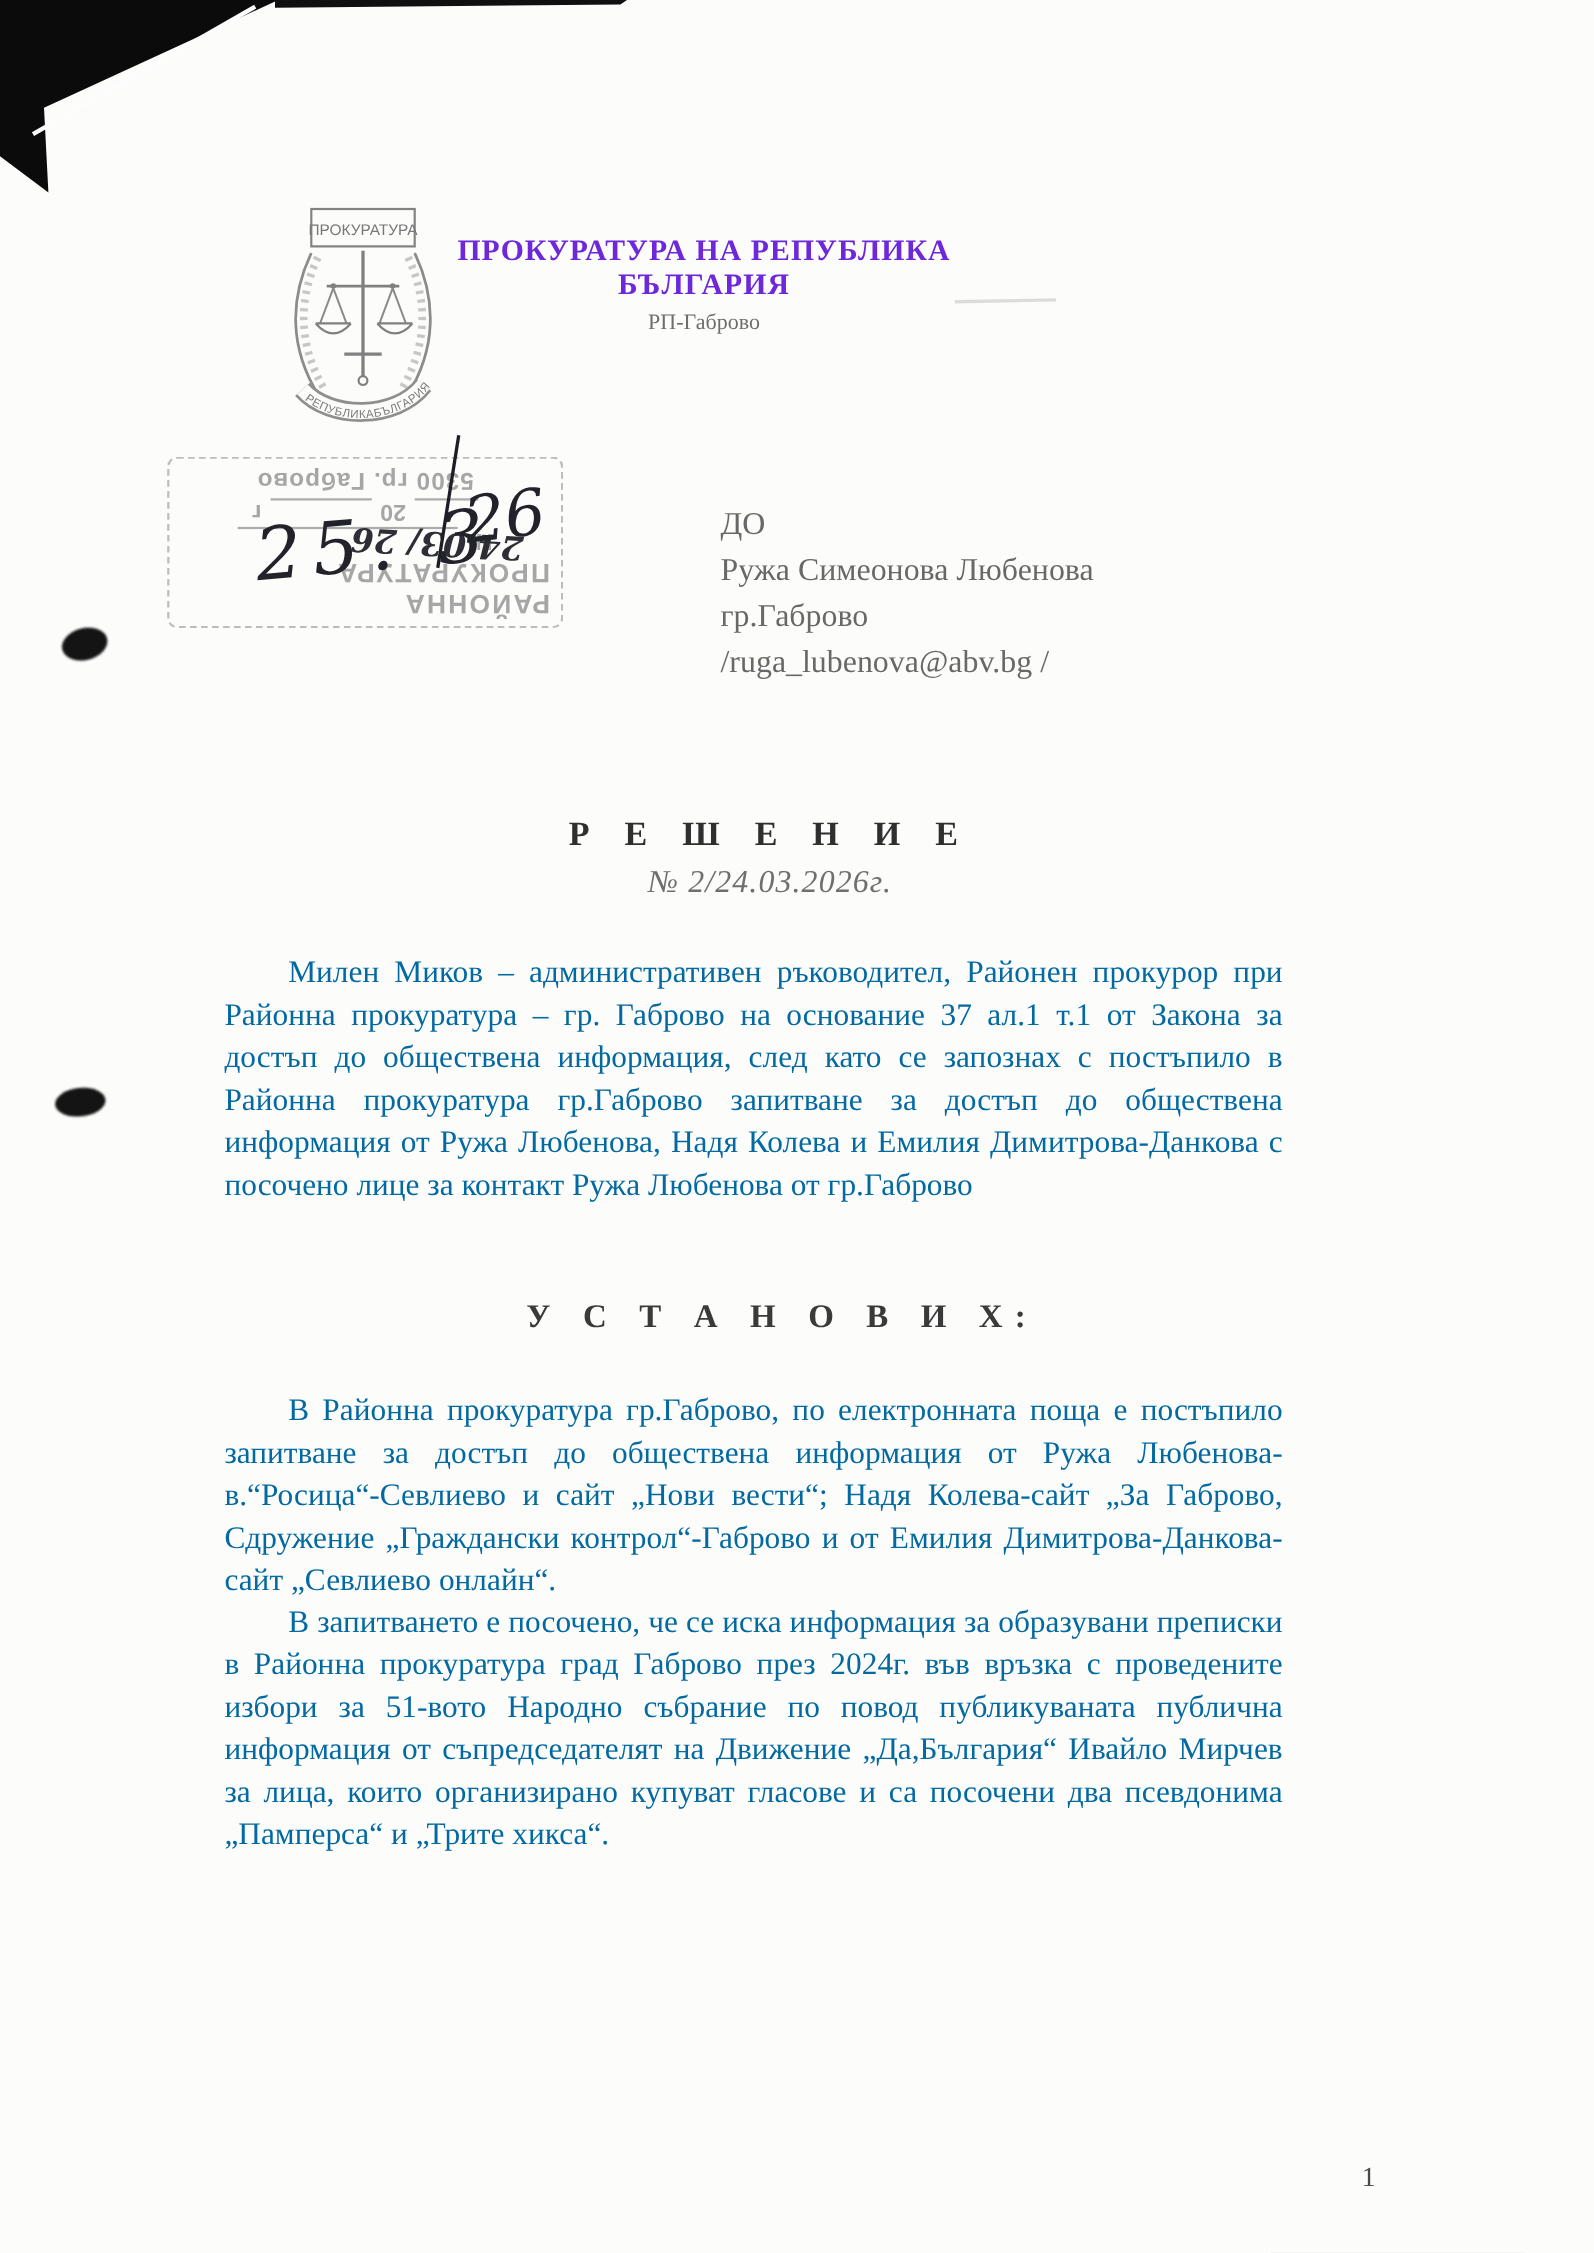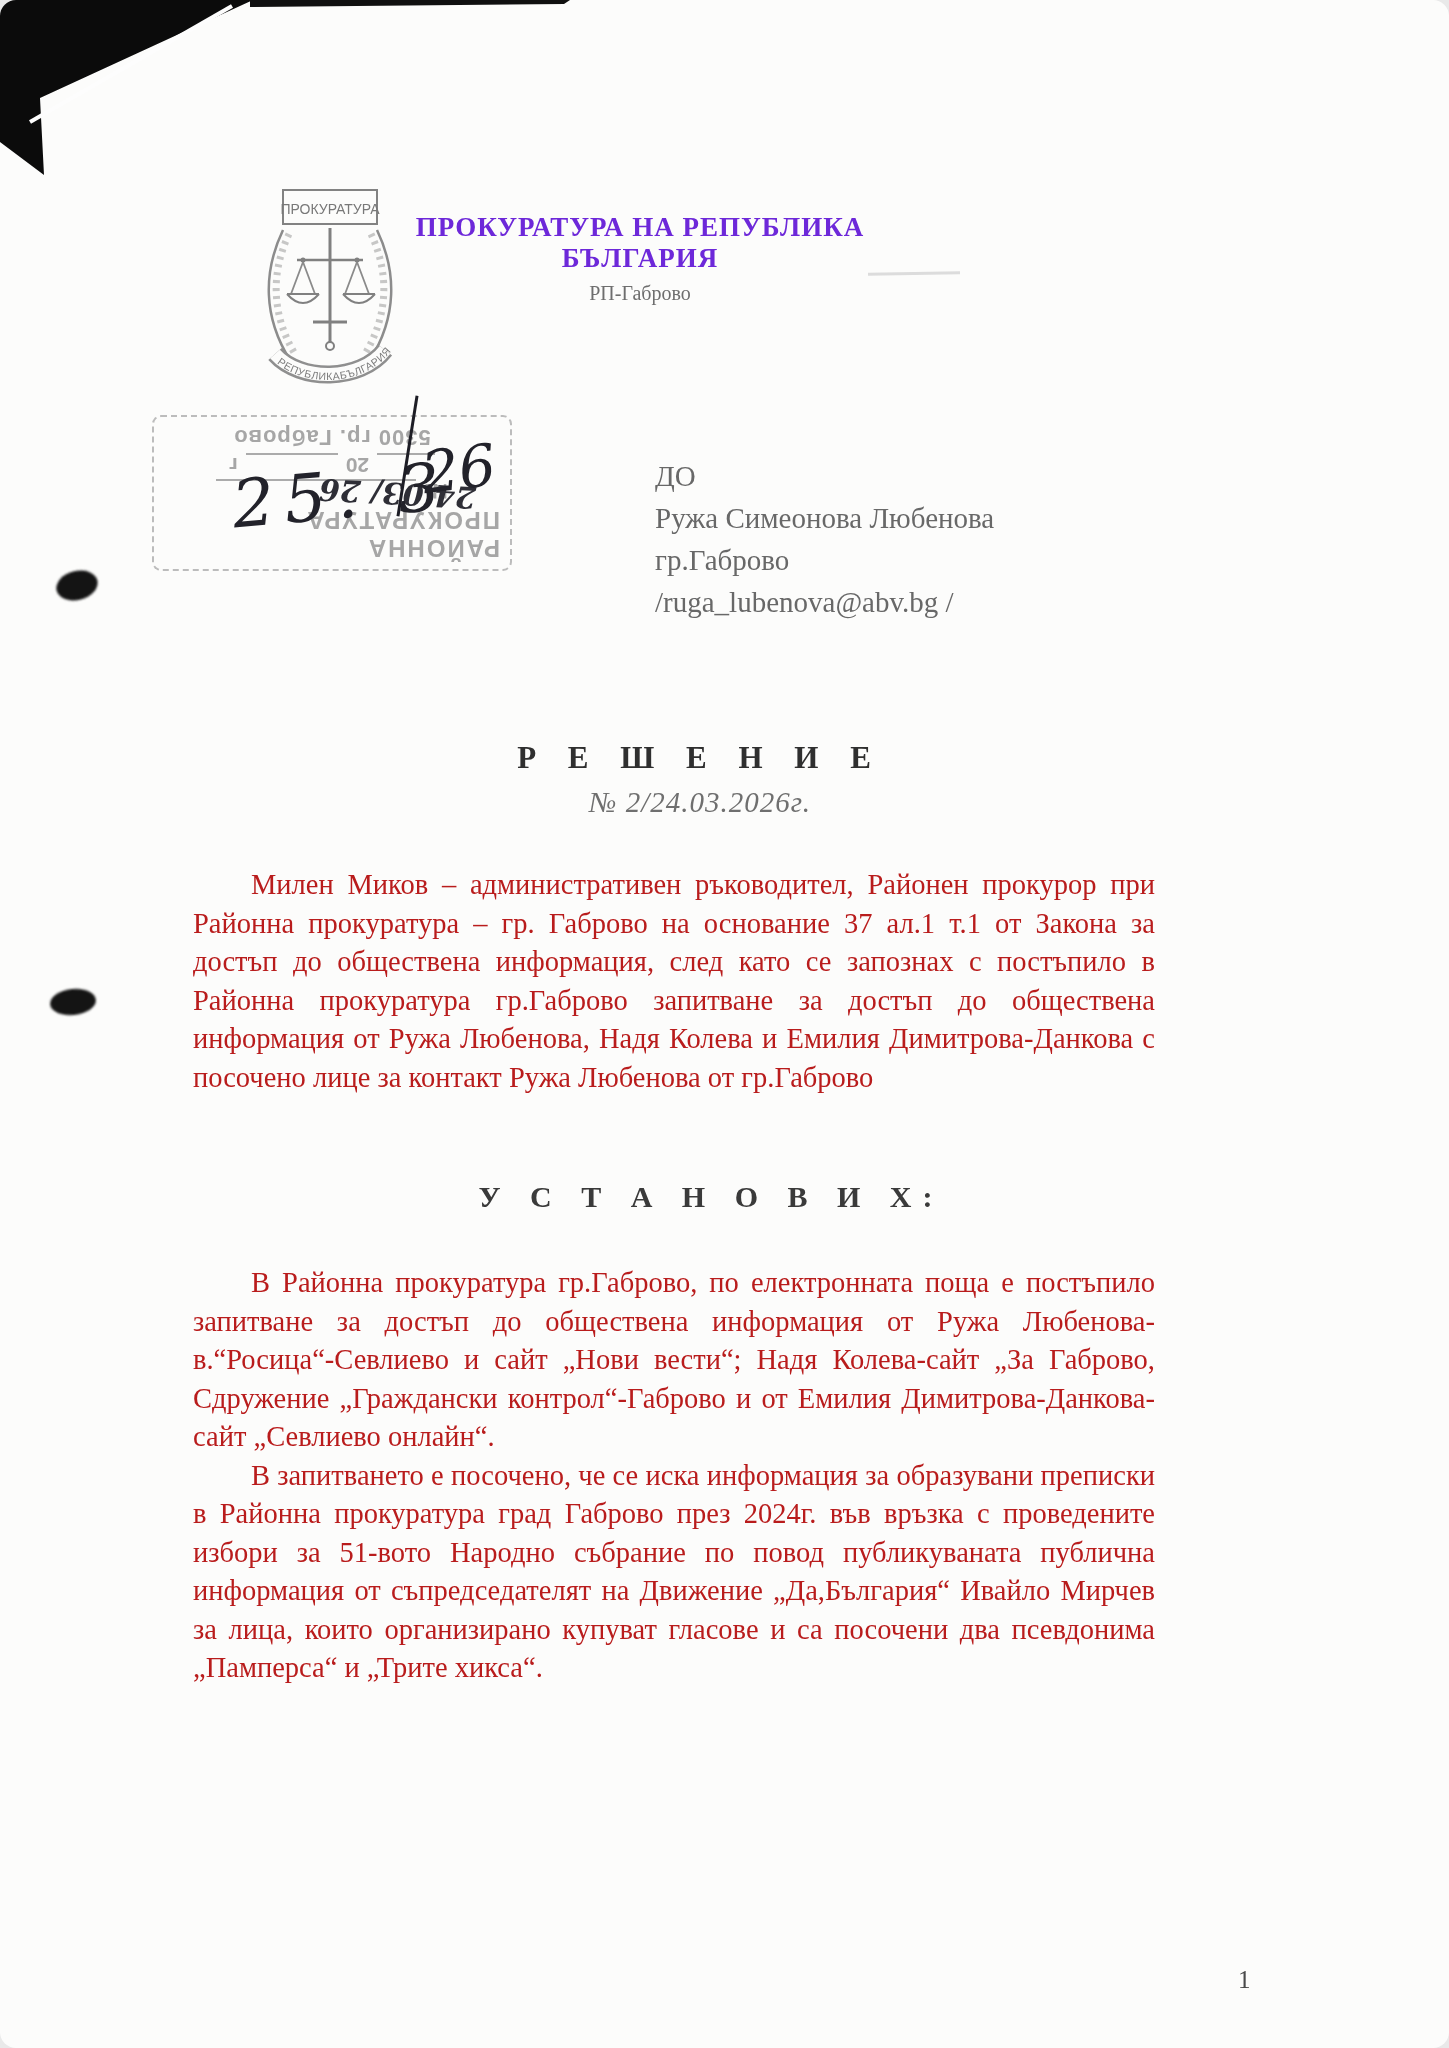--- a/index.html
+++ b/index.html
@@ -1,21 +1,20 @@
 <!DOCTYPE html>
 <html><head>
 <meta charset="utf-8">
 <style>
   html,body{margin:0;padding:0;background:#e9e9e9;}
   .page{
     position:relative;width:1449px;height:2048px;margin:0 auto;
     background:#fcfcfb;overflow:hidden;
     font-family:"Liberation Serif","DejaVu Serif",serif;
     color:#4b4b4b;
-    border-radius:16px;
   }
   
   .corner-svg{position:absolute;left:0;top:0;}
   .punch{position:absolute;background:#141414;border-radius:50%;filter:blur(1.2px);}
   .punch.p1{left:56px;top:571px;width:42px;height:29px;transform:rotate(-14deg);}
   .punch.p2{left:50px;top:989px;width:46px;height:26px;transform:rotate(-6deg);}
   .faint-dash{position:absolute;left:868px;top:272px;width:92px;height:3px;background:#dcdcdc;transform:rotate(-1deg);}
   
   .emblem{position:absolute;left:245px;top:182px;}
   .org-head{position:absolute;left:340px;top:212px;width:600px;text-align:center;}
@@ -36,22 +35,22 @@
   .hw-num{left:78px;top:40px;font-size:66px;letter-spacing:10px;transform:rotate(-5deg);}
   .hw-year{left:268px;top:18px;font-size:58px;transform:rotate(-7deg);}
   .hw-stroke{position:absolute;left:252px;top:-22px;width:3px;height:122px;background:#1d1d25;transform:rotate(9deg);}
   
   .recipient{position:absolute;left:655px;top:455px;font-size:29px;line-height:42px;color:#686868;}
   
   .decision{position:absolute;left:450px;top:740px;width:500px;text-align:center;}
   .decision-title{font-weight:bold;font-size:31px;letter-spacing:12px;color:#2f2f2f;}
   .decision-no{font-size:29px;color:#6f6f6f;letter-spacing:1px;margin-top:10px;font-style:italic;}
   
-  .body-block{position:absolute;left:193px;width:962px;font-size:28.5px;line-height:38.5px;
-    text-align:justify;color:#b91c1c;}
+  .body-block{position:absolute;left:204px;width:962px;font-size:28.5px;line-height:38.5px;
+    text-align:justify;color:#0369a1;}
   .body-block p{margin:0;text-indent:58px;}
   .b1{top:866px;}
   .b2{top:1264px;}
   .ustanovih{position:absolute;left:461px;top:1180px;width:500px;text-align:center;
     font-weight:bold;font-size:30px;letter-spacing:11px;color:#3a3a3a;}
   .page-num{position:absolute;left:1238px;top:1966px;font-size:25px;color:#4a4a4a;}
 </style>
 </head>
 <body>
 

